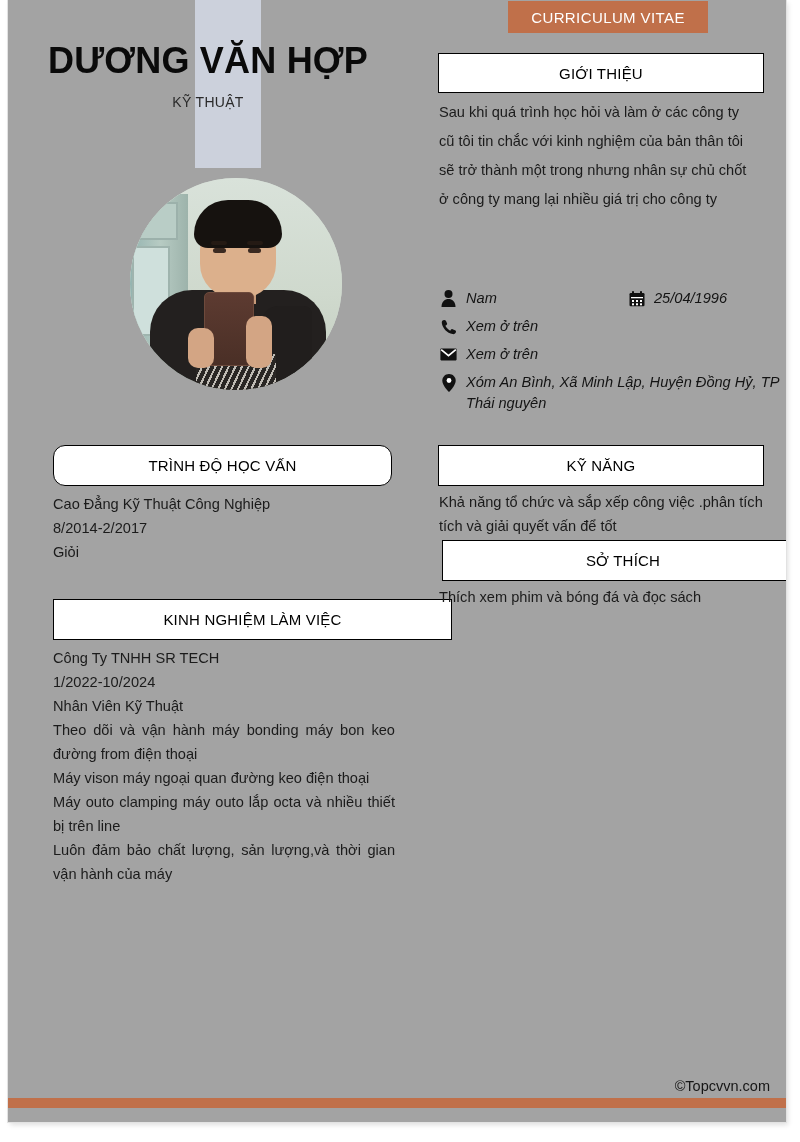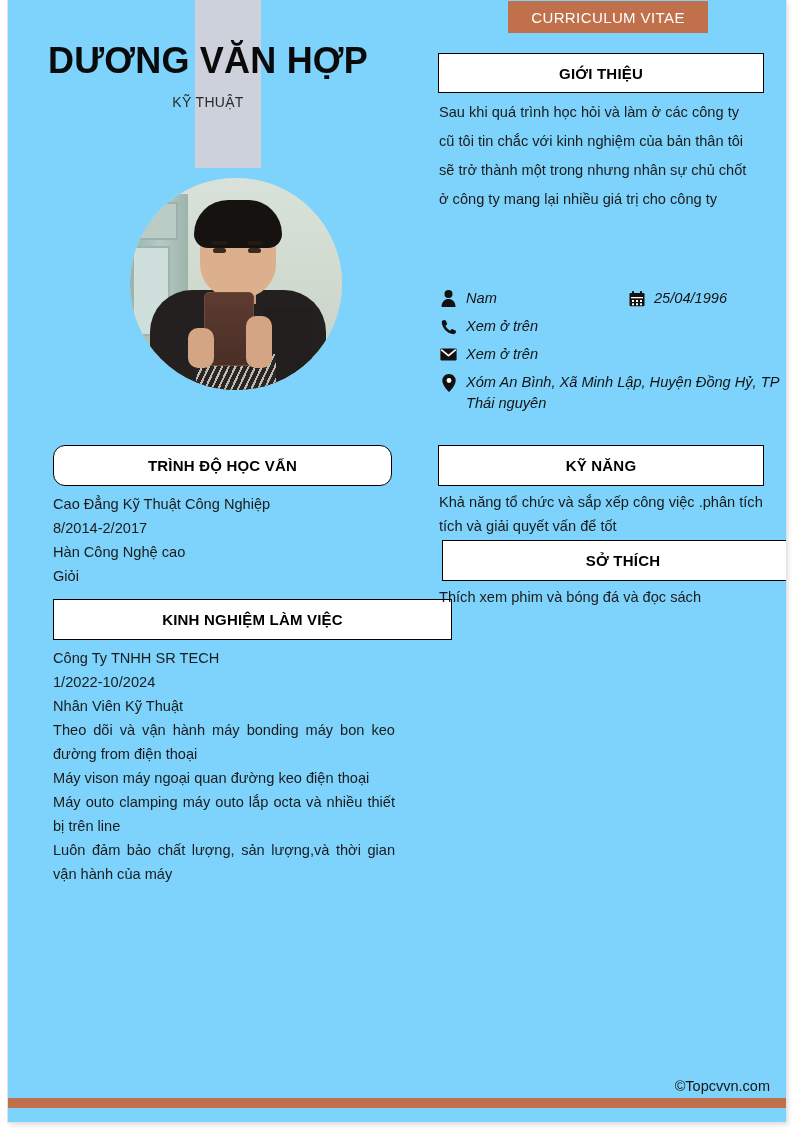--- a/index.html
+++ b/index.html
@@ -14,21 +14,21 @@
     font-family: "Liberation Sans", sans-serif;
     -webkit-font-smoothing: antialiased;
   }
 
   #page {
     position: absolute;
     left: 8px;
     top: 0px;
     width: 778px;
     height: 1122px;
-    background: #7dd3fc;
+    background: #a3a3a3;
     box-shadow: 0 0 0 1px #e2e2e2, 2px 3px 5px rgba(0,0,0,0.13);
     overflow: hidden;
   }
 
   
   .name-band {
     position: absolute;
     left: 187px;
     top: 0px;
     width: 66px;
@@ -233,21 +233,21 @@
   
   .sec-box {
     position: absolute;
     box-sizing: border-box;
     border: 1.6px solid #000000;
     background: #ffffff;
     display: flex;
     align-items: center;
     justify-content: center;
     font-size: 15px;
-    font-weight: bold;
+    font-weight: normal;
     color: #000000;
     letter-spacing: 0.2px;
   }
 
   .body-text {
     position: absolute;
     font-size: 14.6px;
     color: #1b1b1b;
     line-height: 24px;
   }
@@ -349,21 +349,20 @@
       <div class="ph-hand-l"></div>
       <div class="ph-hand-r"></div>
     </div>
 
     <div class="sec-box" style="left:45px; top:445px; width:339px; height:41px;border-radius:12px;">
       <span>TRÌNH ĐỘ HỌC VẤN</span>
     </div>
     <div class="body-text" style="left:45px; top:492px; width:342px;">
       <span class="line">Cao Đẳng Kỹ Thuật Công Nghiệp</span>
       <span class="line">8/2014-2/2017</span>
-      <span class="line">Hàn Công Nghệ cao</span>
       <span class="line">Giỏi</span>
     </div>
 
     <div class="sec-box" style="left:45px; top:599px; width:399px; height:41px;">
       <span>KINH NGHIỆM LÀM VIỆC</span>
     </div>
     <div class="body-text" style="left:45px; top:646px; width:342px;">
       <span class="line">Công Ty TNHH SR TECH</span>
       <span class="line">1/2022-10/2024</span>
       <span class="line">Nhân Viên Kỹ Thuật</span>

